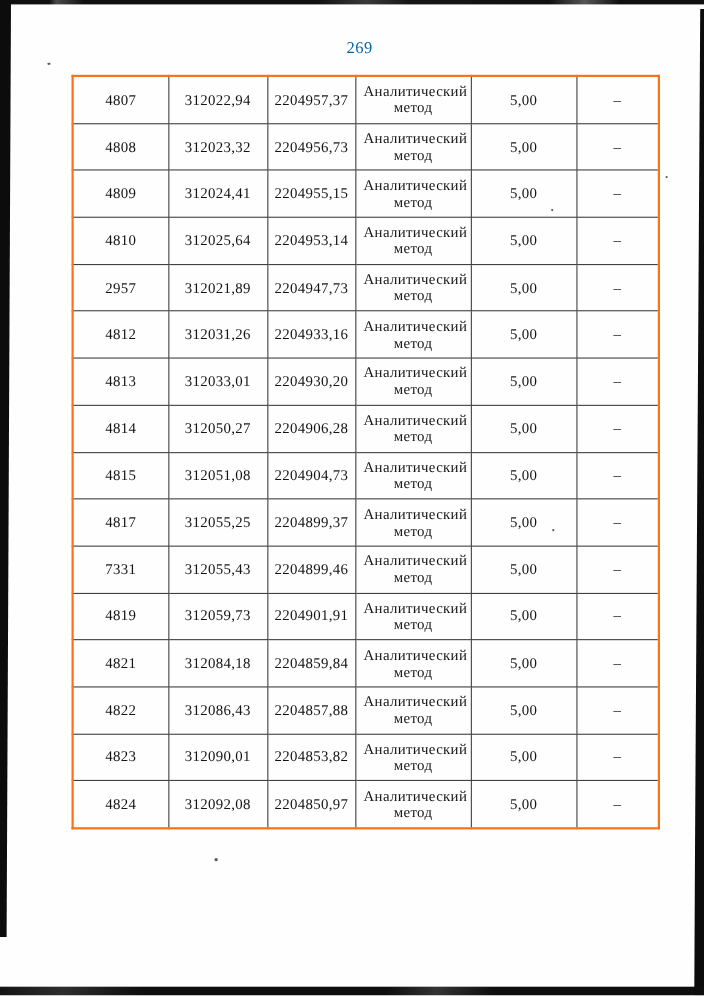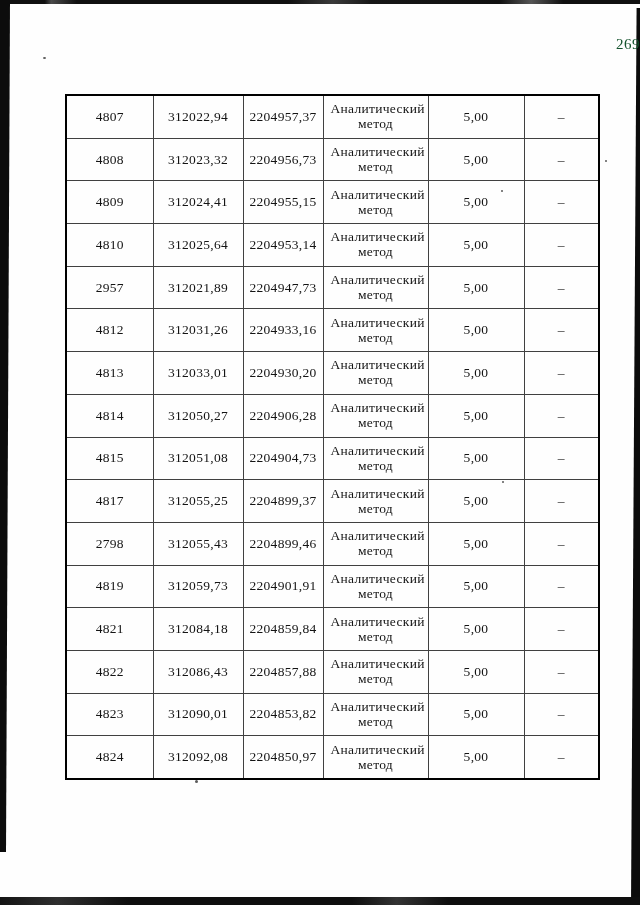--- a/index.html
+++ b/index.html
@@ -48,35 +48,35 @@
       #141414 0%, #2e2e2e 9%, #0e0e0e 20%,
       #0e0e0e 55%, #333 62%, #0e0e0e 70%, #0e0e0e 100%);
   }
 
   
   .page-number {
     position: absolute;
     top: 36px;
     left: 14px;
     width: 626px;
-    text-align: right;
+    text-align: center;
     font-size: 15px;
     letter-spacing: 0.5px;
-    color: #14532d;
+    color: #0369a1;
   }
 
   
   table.coords {
     position: absolute;
-    top: 94px;
+    top: 68px;
     left: 65px;
     width: 533px;
     border-collapse: collapse;
     table-layout: fixed;
-    border: 2px solid #000000;
+    border: 2px solid #f97316;
   }
   table.coords td {
     border: 1.6px solid #404040;
     height: 41.7px;
     padding: 0 2px;
     text-align: center;
     vertical-align: middle;
     font-size: 13.5px;
     letter-spacing: 0.3px;
     color: #141414;
@@ -205,21 +205,21 @@
   </tr>
       <tr>
     <td>4817</td>
     <td>312055,25</td>
     <td>2204899,37</td>
     <td class="method-cell-td"><span class="method-text">Аналитический метод</span></td>
     <td>5,00</td>
     <td class="note-cell-td">–</td>
   </tr>
       <tr>
-    <td>2798</td>
+    <td>7331</td>
     <td>312055,43</td>
     <td>2204899,46</td>
     <td class="method-cell-td"><span class="method-text">Аналитический метод</span></td>
     <td>5,00</td>
     <td class="note-cell-td">–</td>
   </tr>
       <tr>
     <td>4819</td>
     <td>312059,73</td>
     <td>2204901,91</td>

